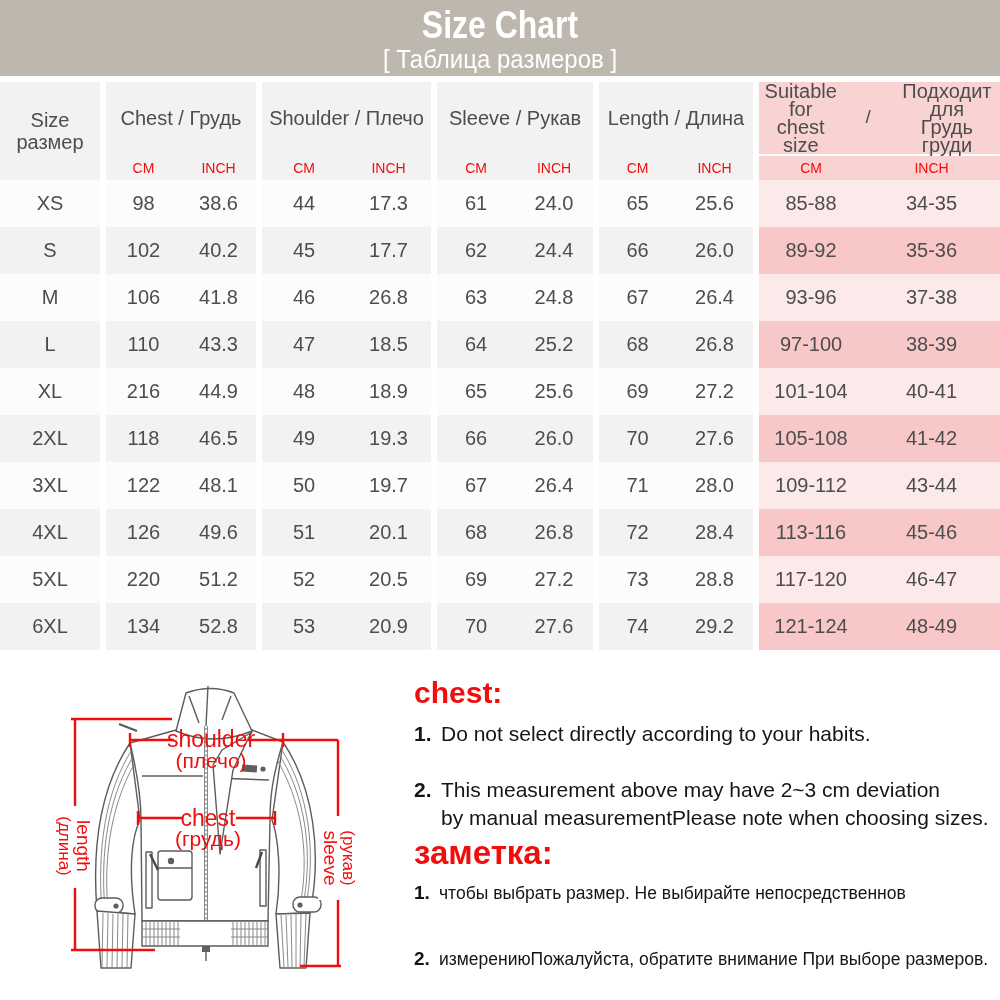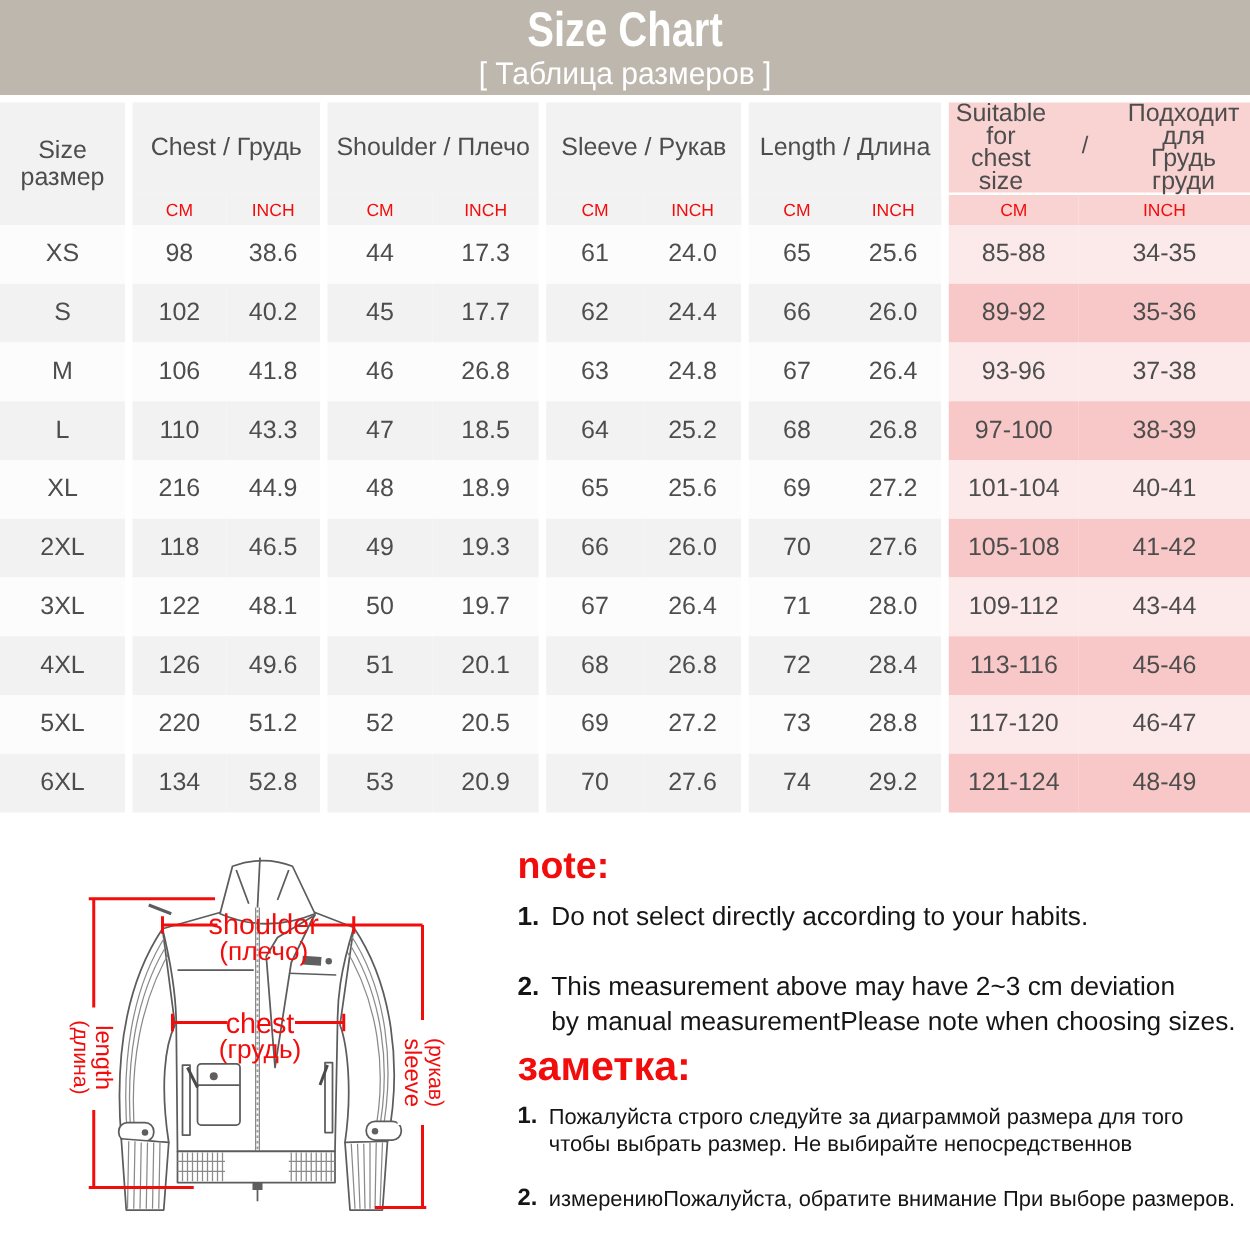--- a/index.html
+++ b/index.html
@@ -386,42 +386,41 @@
     <g transform="translate(72,178) rotate(90)">
       <text class="dimtxt" x="0" y="-5" font-size="19" text-anchor="middle">length</text>
       <text class="dimtxt" x="0" y="13" font-size="17" text-anchor="middle">(длина)</text>
     </g>
     <g transform="translate(338,190) rotate(90)">
       <text class="dimtxt" x="0" y="-5" font-size="17" text-anchor="middle">(рукав)</text>
       <text class="dimtxt" x="0" y="14" font-size="19" text-anchor="middle">sleeve</text>
     </g>
   </svg>
 
-  <div class="note-h">note:</div>
+  <div class="note-h">chest:</div>
 
   <div class="note-item en" id="en1">
     <span class="num">1.</span>
     <div>
       <div>Do not select directly according to your habits.</div>
     </div>
   </div>
   <div class="note-item en" id="en2">
     <span class="num">2.</span>
     <div>
       <div>This measurement above may have 2~3 cm deviation</div>
       <div>by manual measurementPlease note when choosing sizes.</div>
     </div>
   </div>
 
   <div class="zam-h">заметка:</div>
 
   <div class="note-item ru" id="ru1">
     <span class="num">1.</span>
     <div>
-      <div>Пожалуйста строго следуйте за диаграммой размера для того</div>
       <div>чтобы выбрать размер. Не выбирайте непосредственнов</div>
     </div>
   </div>
   <div class="note-item ru" id="ru2">
     <span class="num">2.</span>
     <div>
       <div>измерениюПожалуйста, обратите внимание При выборе размеров.</div>
     </div>
   </div>
 

